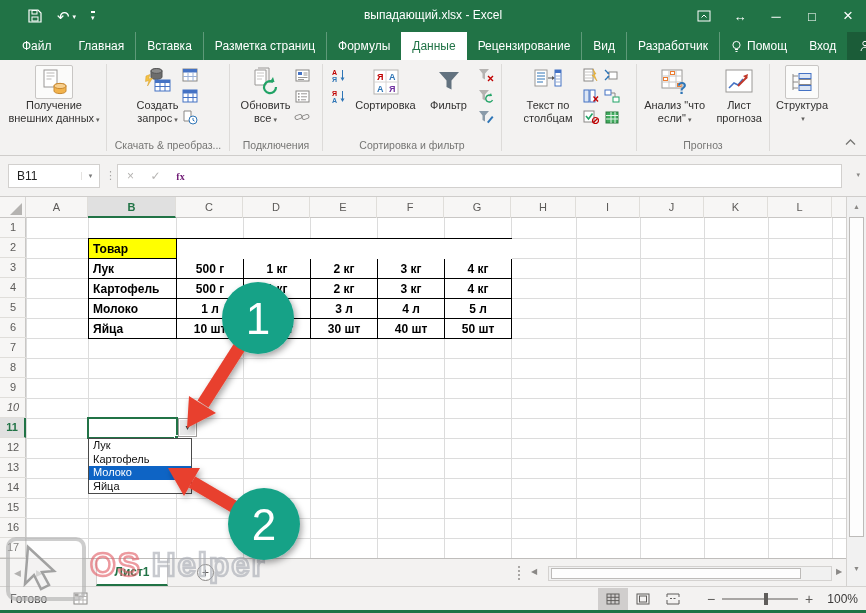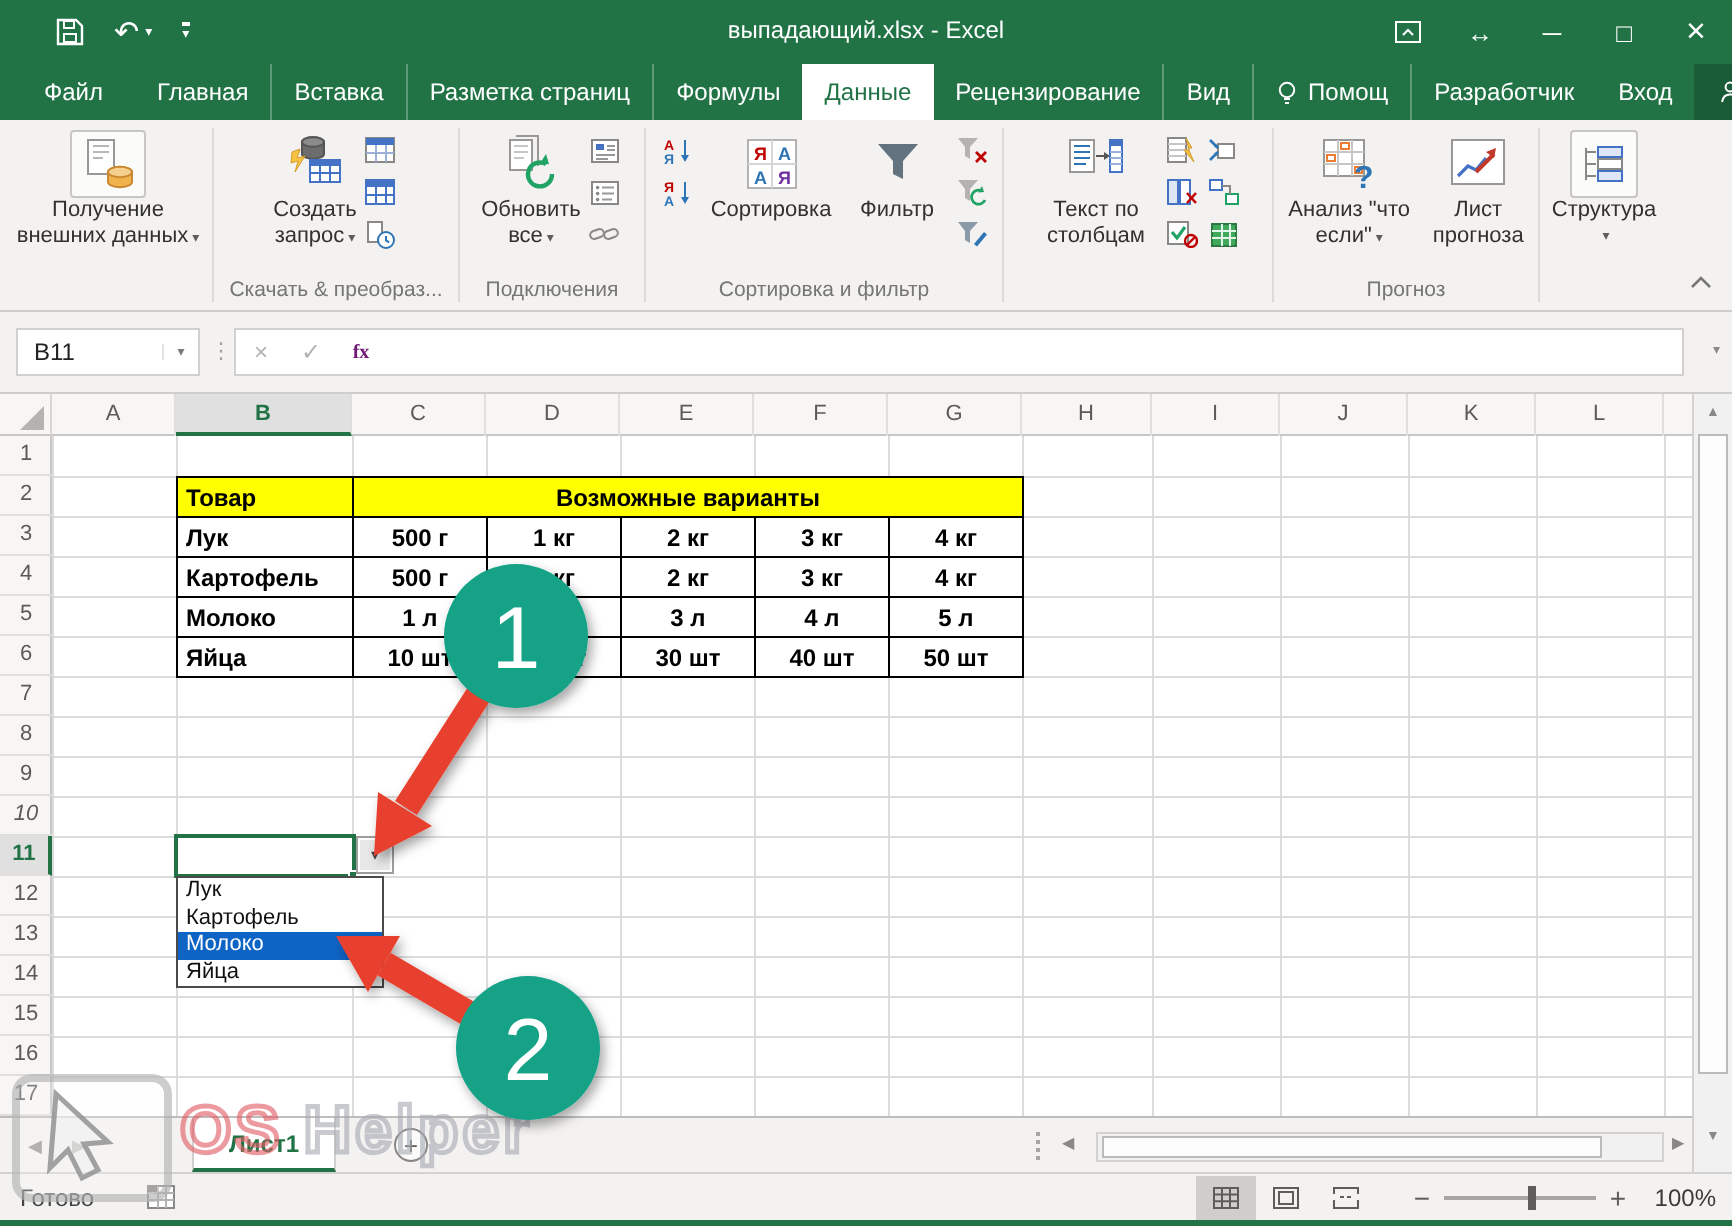--- a/index.html
+++ b/index.html
@@ -193,29 +193,29 @@
     <div class="tab active">
         <span>Данные</span>
       </div>
     <div class="tab">
         <span>Рецензирование</span>
       </div>
     <div class="tab sep">
         <span>Вид</span>
       </div>
     <div class="tab sep">
+        <span>Разработчик</span>
+      </div>
+    <div class="tab sep">
       <svg width="11" height="13" viewBox="0 0 11 13">
           <circle cx="5.5" cy="5" r="3.6" fill="none" stroke="#fff"></circle>
           <path d="M4 9.5h3M4.5 11.5h2" stroke="#fff" fill="none"></path>
         </svg>
       <span>Помощ</span>
     </div>
-    <div class="tab sep">
-        <span>Разработчик</span>
-      </div>
     <div class="tab">
         <span>Вход</span>
       </div>
     <div class="tab share">
       <svg width="13" height="12" viewBox="0 0 13 12">
           <circle cx="5" cy="3.5" r="2.2" fill="none" stroke="#fff"></circle>
           <path d="M1 11c.4-2.6 2-3.8 4-3.8S8.6 8.4 9 11" fill="none" stroke="#fff"></path>
           <path d="M10.5 6v4M8.5 8h4" stroke="#fff"></path>
         </svg>
 
@@ -603,21 +603,20 @@
         <div class="rh" style="top: 240px;">13</div>
         <div class="rh" style="top: 260px;">14</div>
         <div class="rh" style="top: 280px;">15</div>
         <div class="rh" style="top: 300px;">16</div>
         <div class="rh" style="top: 320px;">17</div>
       </div>
 
     <div class="xtable">
       <div class="trow">
         <div class="tc name hdr">Товар</div>
-        <div class="tc hdr wide">Возможные варианты</div>
       </div>
       <div class="trow">
         <div class="tc name">Лук</div>
         <div class="tc val">500 г</div>
         <div class="tc val">1 кг</div>
         <div class="tc val">2 кг</div>
         <div class="tc val">3 кг</div>
         <div class="tc val">4 кг</div>
       </div>
       <div class="trow">

